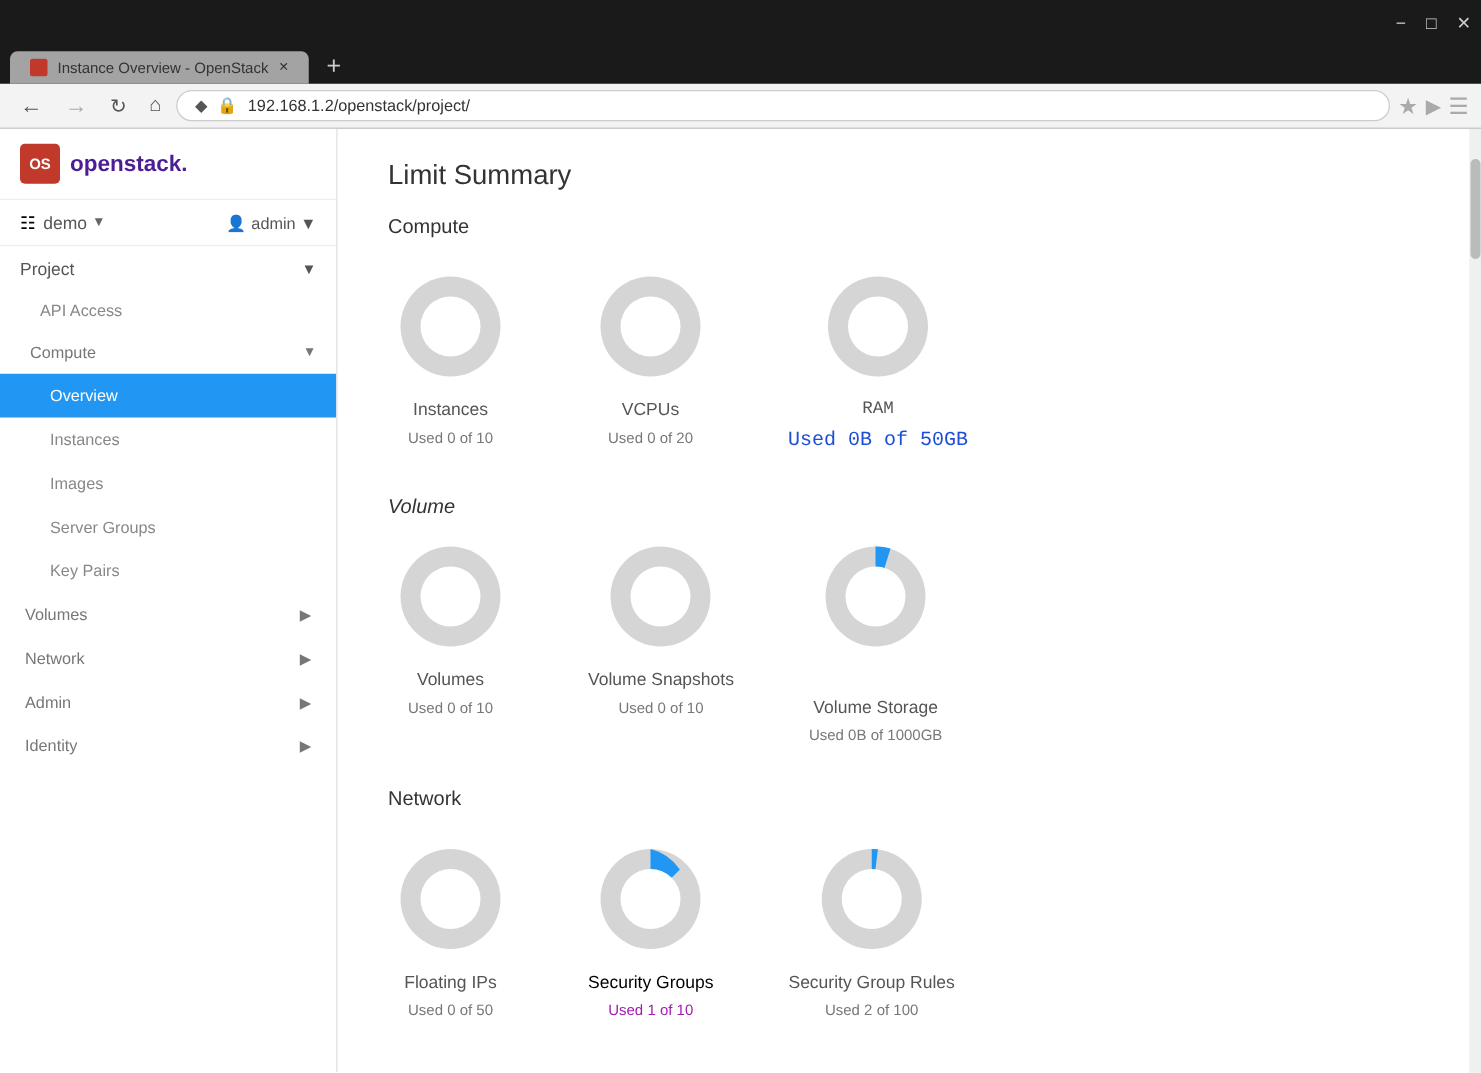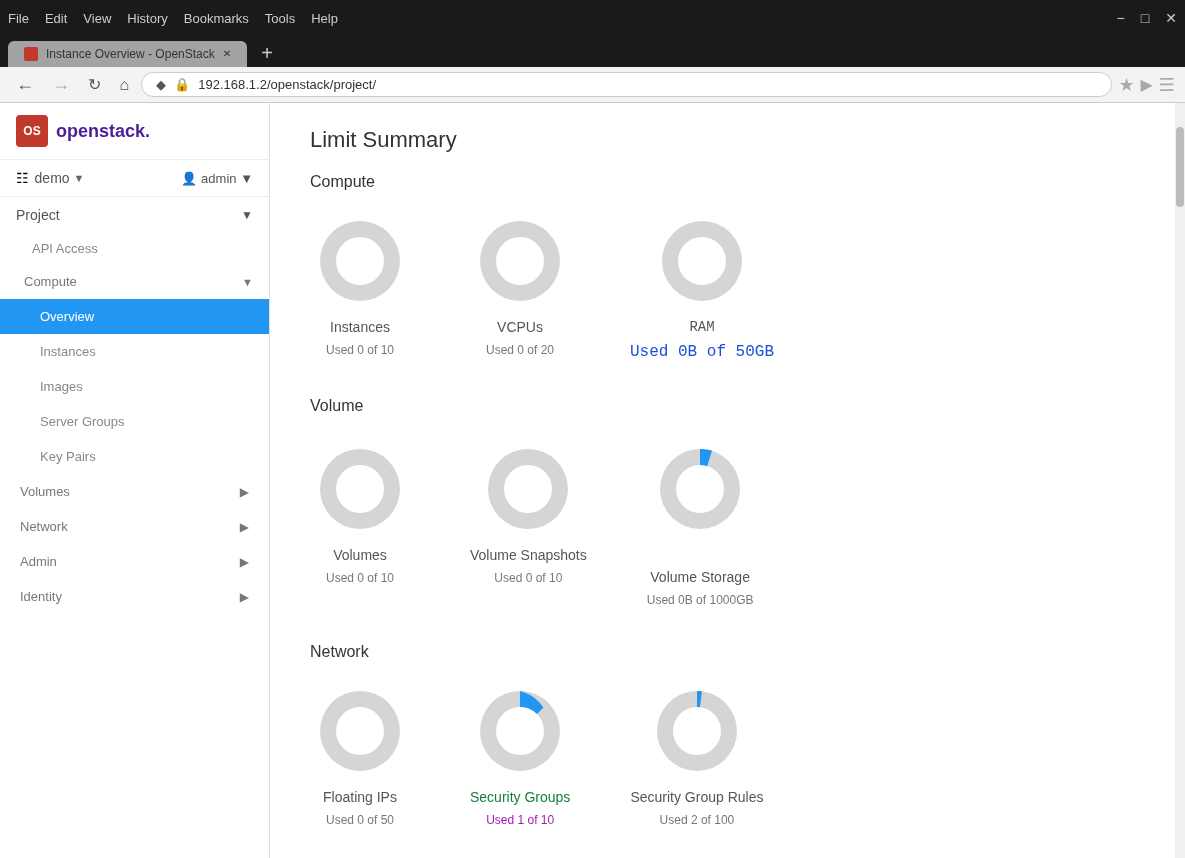--- a/index.html
+++ b/index.html
@@ -27,29 +27,20 @@
     .app-area { display: flex; flex: 1; overflow: hidden; }
   </style>
 </head>
 <body>
 
 <div class="full-layout">
 
   <div class="browser-area">
 
     <div class="title-bar">
-      <div style="color:#ccc; font-size:13px; display:flex; gap:16px;">
-        <span style="cursor:pointer;">File</span>
-        <span style="cursor:pointer;">Edit</span>
-        <span style="cursor:pointer;">View</span>
-        <span style="cursor:pointer;">History</span>
-        <span style="cursor:pointer;">Bookmarks</span>
-        <span style="cursor:pointer;">Tools</span>
-        <span style="cursor:pointer;">Help</span>
-      </div>
       <div class="window-controls" style="margin-left:auto; display:flex; gap:16px;">
         <button class="win-btn">−</button>
         <button class="win-btn">□</button>
         <button class="win-btn">✕</button>
       </div>
     </div>
 
     <div class="tab-bar" style="background:#1a1a1a; padding:4px 8px 0; display:flex; align-items:center;">
       <div class="tab active">
         <span style="width:14px;height:14px;background:#c0392b;border-radius:2px;display:inline-block;flex-shrink:0;"></span>
@@ -178,21 +169,21 @@
         <div style="display:flex;flex-direction:column;align-items:center;gap:8px;font-family:Liberation Mono, monospace;">
           <svg width="100" height="100" viewBox="0 0 100 100">
             <circle cx="50" cy="50" r="40" fill="#d5d5d5"></circle>
             <circle cx="50" cy="50" r="24" fill="#fff"></circle>
           </svg>
           <span style="font-size:14px;color:#555;">RAM</span>
           <span style="font-size:16px;color:#1d4ed8;">Used 0B of 50GB</span>
         </div>
       </div>
 
-      <h2 style="font-size:16px;color:#333;margin-bottom:24px;font-weight:500;">Volume</h2>
+      <h2 style="font-size:16px;color:#333;margin-bottom:12px;font-weight:500;font-style:italic;">Volume</h2>
       <div style="display:flex; gap:60px; margin-bottom:36px;">
 
         <div style="display:flex;flex-direction:column;align-items:center;gap:8px;">
           <svg width="100" height="100" viewBox="0 0 100 100">
             <circle cx="50" cy="50" r="40" fill="#d5d5d5"></circle>
             <circle cx="50" cy="50" r="24" fill="#fff"></circle>
           </svg>
           <span style="font-size:14px;color:#555;">Volumes</span>
           <span style="font-size:12px;color:#777;">Used 0 of 10</span>
         </div>
@@ -230,21 +221,21 @@
           <span style="font-size:12px;color:#777;">Used 0 of 50</span>
         </div>
 
         <div style="display:flex;flex-direction:column;align-items:center;gap:8px;">
           <svg width="100" height="100" viewBox="0 0 100 100">
             <circle cx="50" cy="50" r="40" fill="#d5d5d5"></circle>
 
             <path d="M50,50 L50,10 A40,40 0 0,1 73.51,26.49 Z" fill="#2196F3"></path>
             <circle cx="50" cy="50" r="24" fill="#fff"></circle>
           </svg>
-          <span style="font-size:14px;color:#15803d;">Security Groups</span>
+          <span style="font-size:14px;color:#000000;">Security Groups</span>
           <span style="font-size:12px;color:#a21caf;">Used 1 of 10</span>
         </div>
 
         <div style="display:flex;flex-direction:column;align-items:center;gap:8px;">
           <svg width="100" height="100" viewBox="0 0 100 100">
             <circle cx="50" cy="50" r="40" fill="#d5d5d5"></circle>
 
             <path d="M50,50 L50,10 A40,40 0 0,1 54.9,10.2 Z" fill="#2196F3"></path>
             <circle cx="50" cy="50" r="24" fill="#fff"></circle>
           </svg>

